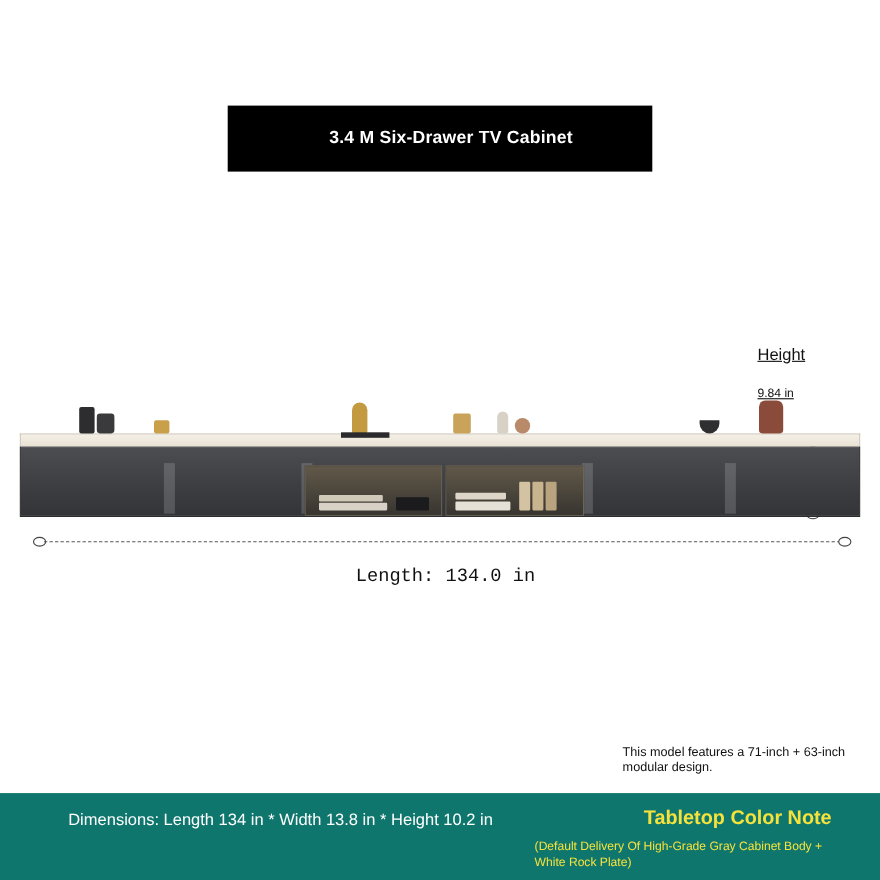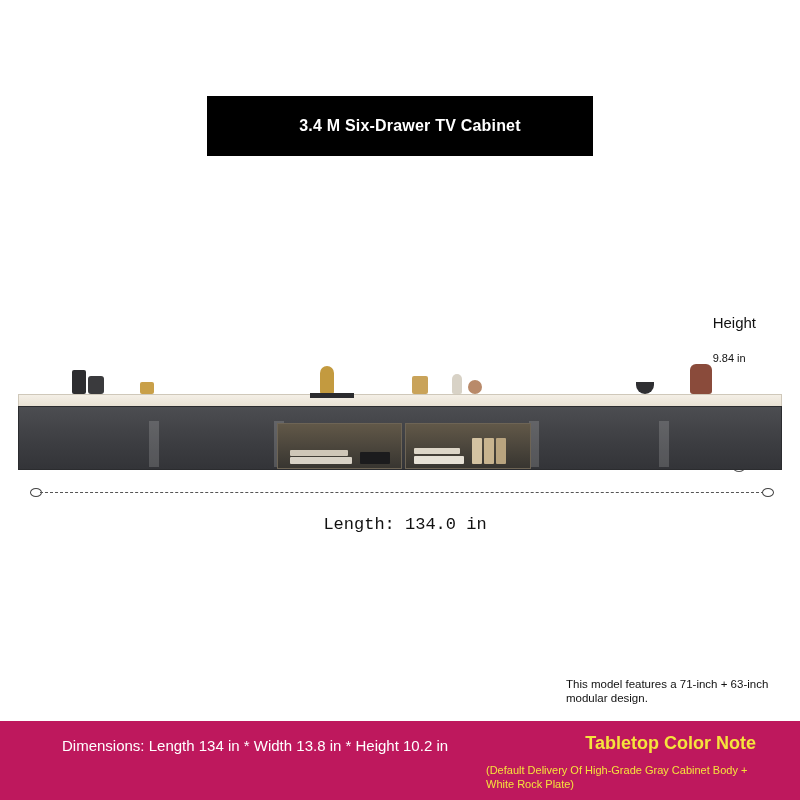--- a/index.html
+++ b/index.html
@@ -44,23 +44,24 @@
     left: 48px; top: 17px;
     width: 90px;
     color: #111;
     font-size: 19px;
     line-height: 21px;
   }
 
   
   .height-label {
     position: absolute;
-    right: 44px; top: 24px;
+    right: 68px; top: 24px;
     text-align: left;
     color: #111;
+    text-decoration: underline;
   }
   .height-label .h-title { font-size: 15px; }
   .height-label .h-value { font-size: 11px; margin-top: 21px; }
 
   
   .cabinet {
     position: absolute;
     left: 18px; top: 104px;
     width: 764px; height: 76px;
   }
@@ -165,21 +166,21 @@
     color: #111;
     font-size: 11.5px;
     line-height: 14px;
   }
 
   
   .bottom-band {
     position: absolute;
     left: 0; top: 721px;
     width: 800px; height: 79px;
-    background: #be185d;
+    background: #0f766e;
   }
   .dims-text {
     position: absolute;
     left: 52px; top: 14px;
     width: 470px;
     color: #ffffff;
     font-size: 15px;
     line-height: 21px;
   }
   .color-note-title {

